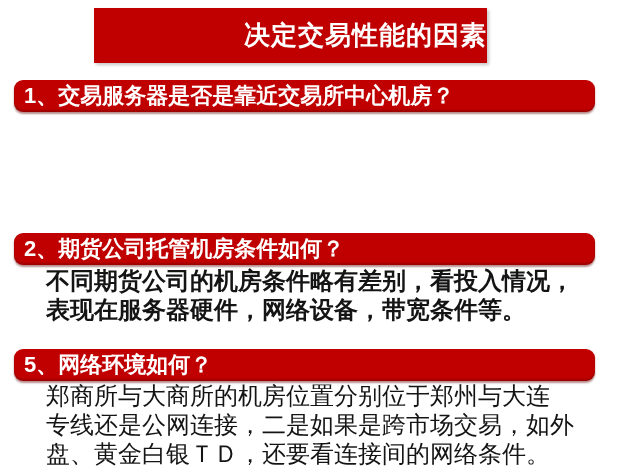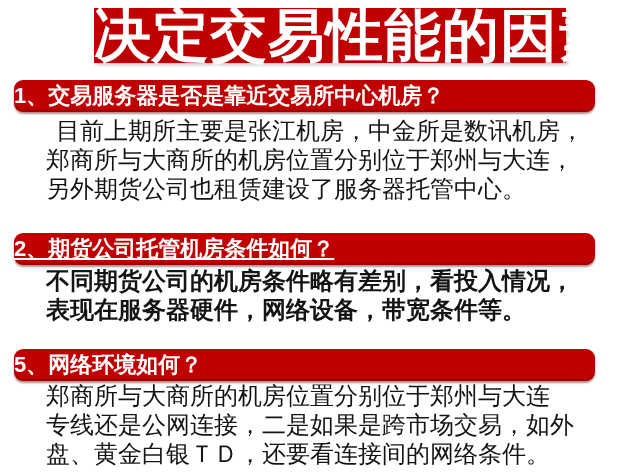--- a/index.html
+++ b/index.html
@@ -18,48 +18,49 @@
     position: relative;
     width: 639px;
     height: 472px;
     background: var(--bg);
     overflow: hidden;
   }
   .title-banner {
     position: absolute;
     left: 94px;
     top: 8px;
-    width: 472px;
+    width: 393px;
     height: 55px;
     background: var(--accent);
     color: #ffffff;
-    font-size: 57px;
+    font-size: 26px;
     font-weight: bold;
     line-height: 55px;
-    text-align: left;
+    text-align: right;
     letter-spacing: 1px;
     box-shadow: 2px 2px 3px rgba(0,0,0,0.22);
     white-space: nowrap;
   }
   .section-bar {
     position: absolute;
     left: 14px;
     width: 581px;
     height: 32px;
     background: var(--accent);
     border-radius: 9px;
     color: #ffffff;
     font-size: 22px;
     font-weight: bold;
     line-height: 31px;
+    padding-left: 10px;
     white-space: nowrap;
     box-shadow: 0 2px 2px rgba(90,0,0,0.45), inset 0 -2px 2px rgba(0,0,0,0.18);
   }
   .bar-1 { top: 80px; }
-  .bar-2 { top: 233px; text-decoration: underline; }
+  .bar-2 { top: 233px; }
   .bar-3 { top: 349px; }
   .body-para {
     position: absolute;
     left: 46px;
     width: 580px;
     color: var(--text);
     font-size: 24px;
     line-height: 29px;
     white-space: nowrap;
   }
@@ -70,25 +71,20 @@
   .body-line { height: 29px; }
 </style>
 </head>
 <body>
 
 <div class="slide">
 
   <div class="title-banner">决定交易性能的因素</div>
 
   <div class="section-bar bar-1">1、交易服务器是否是靠近交易所中心机房？</div>
-  <div class="body-para para-1">
-    <div class="body-line">目前上期所主要是张江机房，中金所是数讯机房，</div>
-    <div class="body-line">郑商所与大商所的机房位置分别位于郑州与大连，</div>
-    <div class="body-line">另外期货公司也租赁建设了服务器托管中心。</div>
-  </div>
 
   <div class="section-bar bar-2">2、期货公司托管机房条件如何？</div>
   <div class="body-para para-2">
     <div class="body-line">不同期货公司的机房条件略有差别，看投入情况，</div>
     <div class="body-line">表现在服务器硬件，网络设备，带宽条件等。</div>
   </div>
 
   <div class="section-bar bar-3">5、网络环境如何？</div>
   <div class="body-para para-3">
     <div class="body-line">郑商所与大商所的机房位置分别位于郑州与大连</div>

